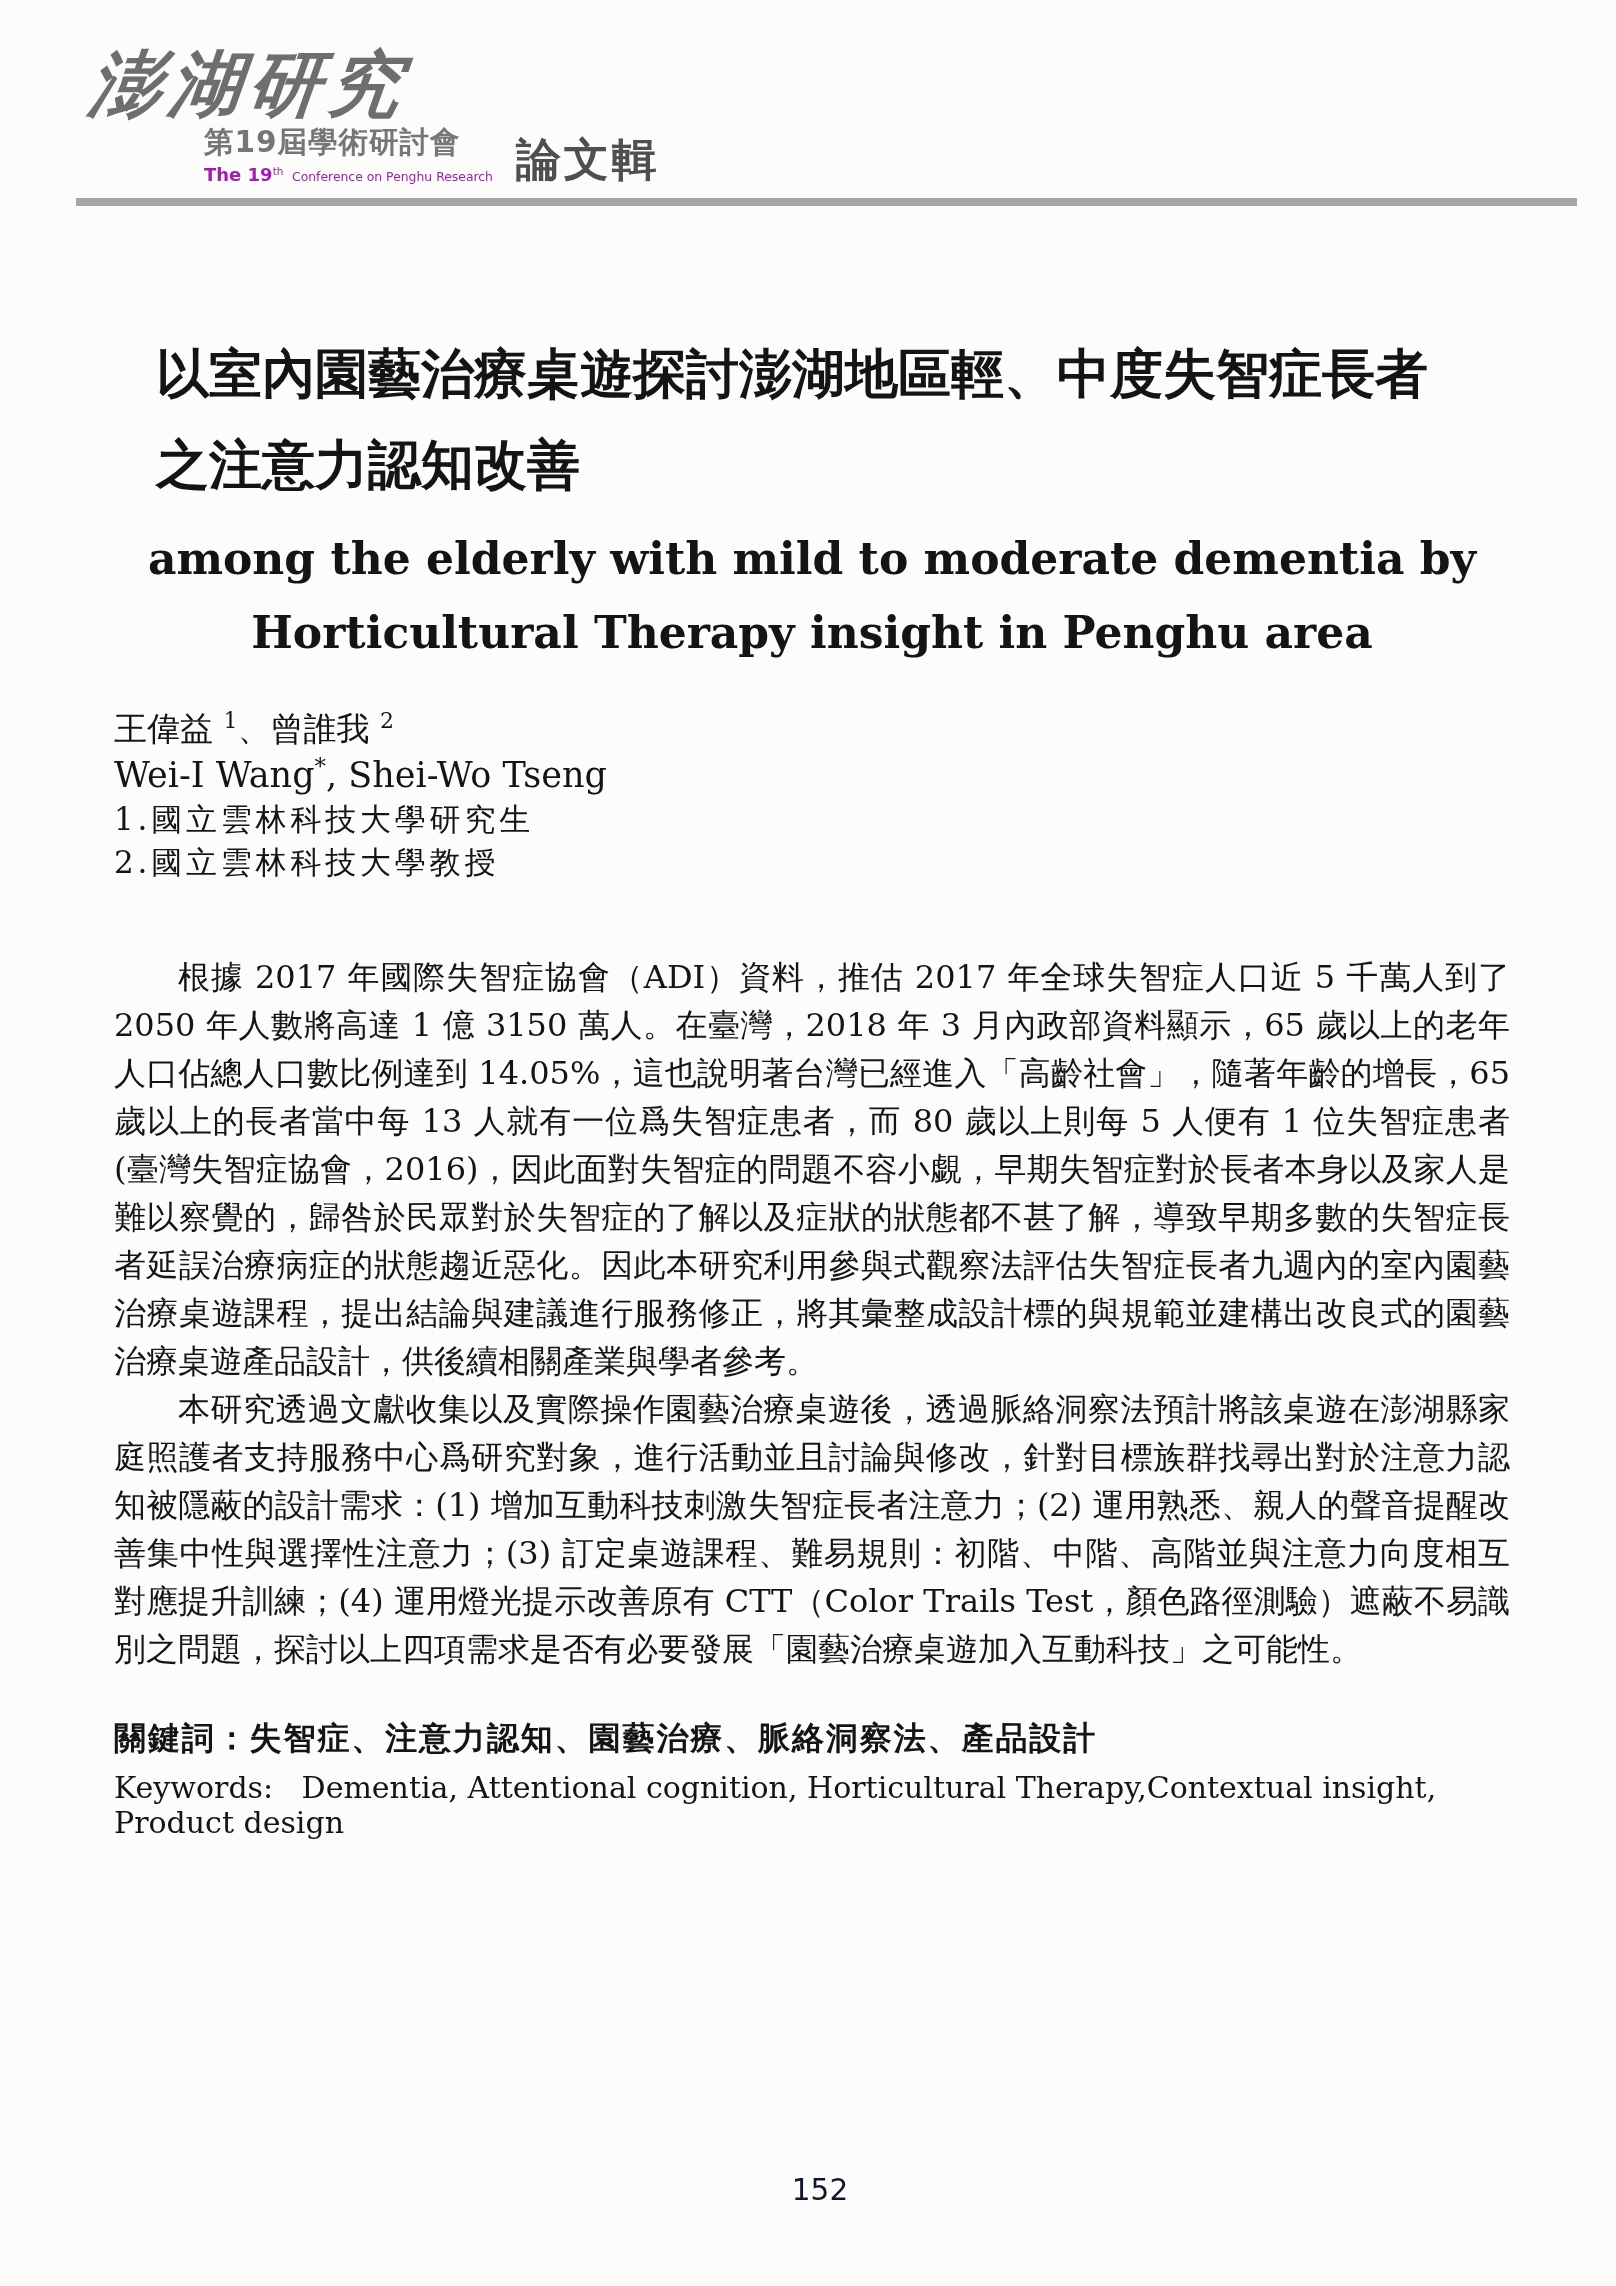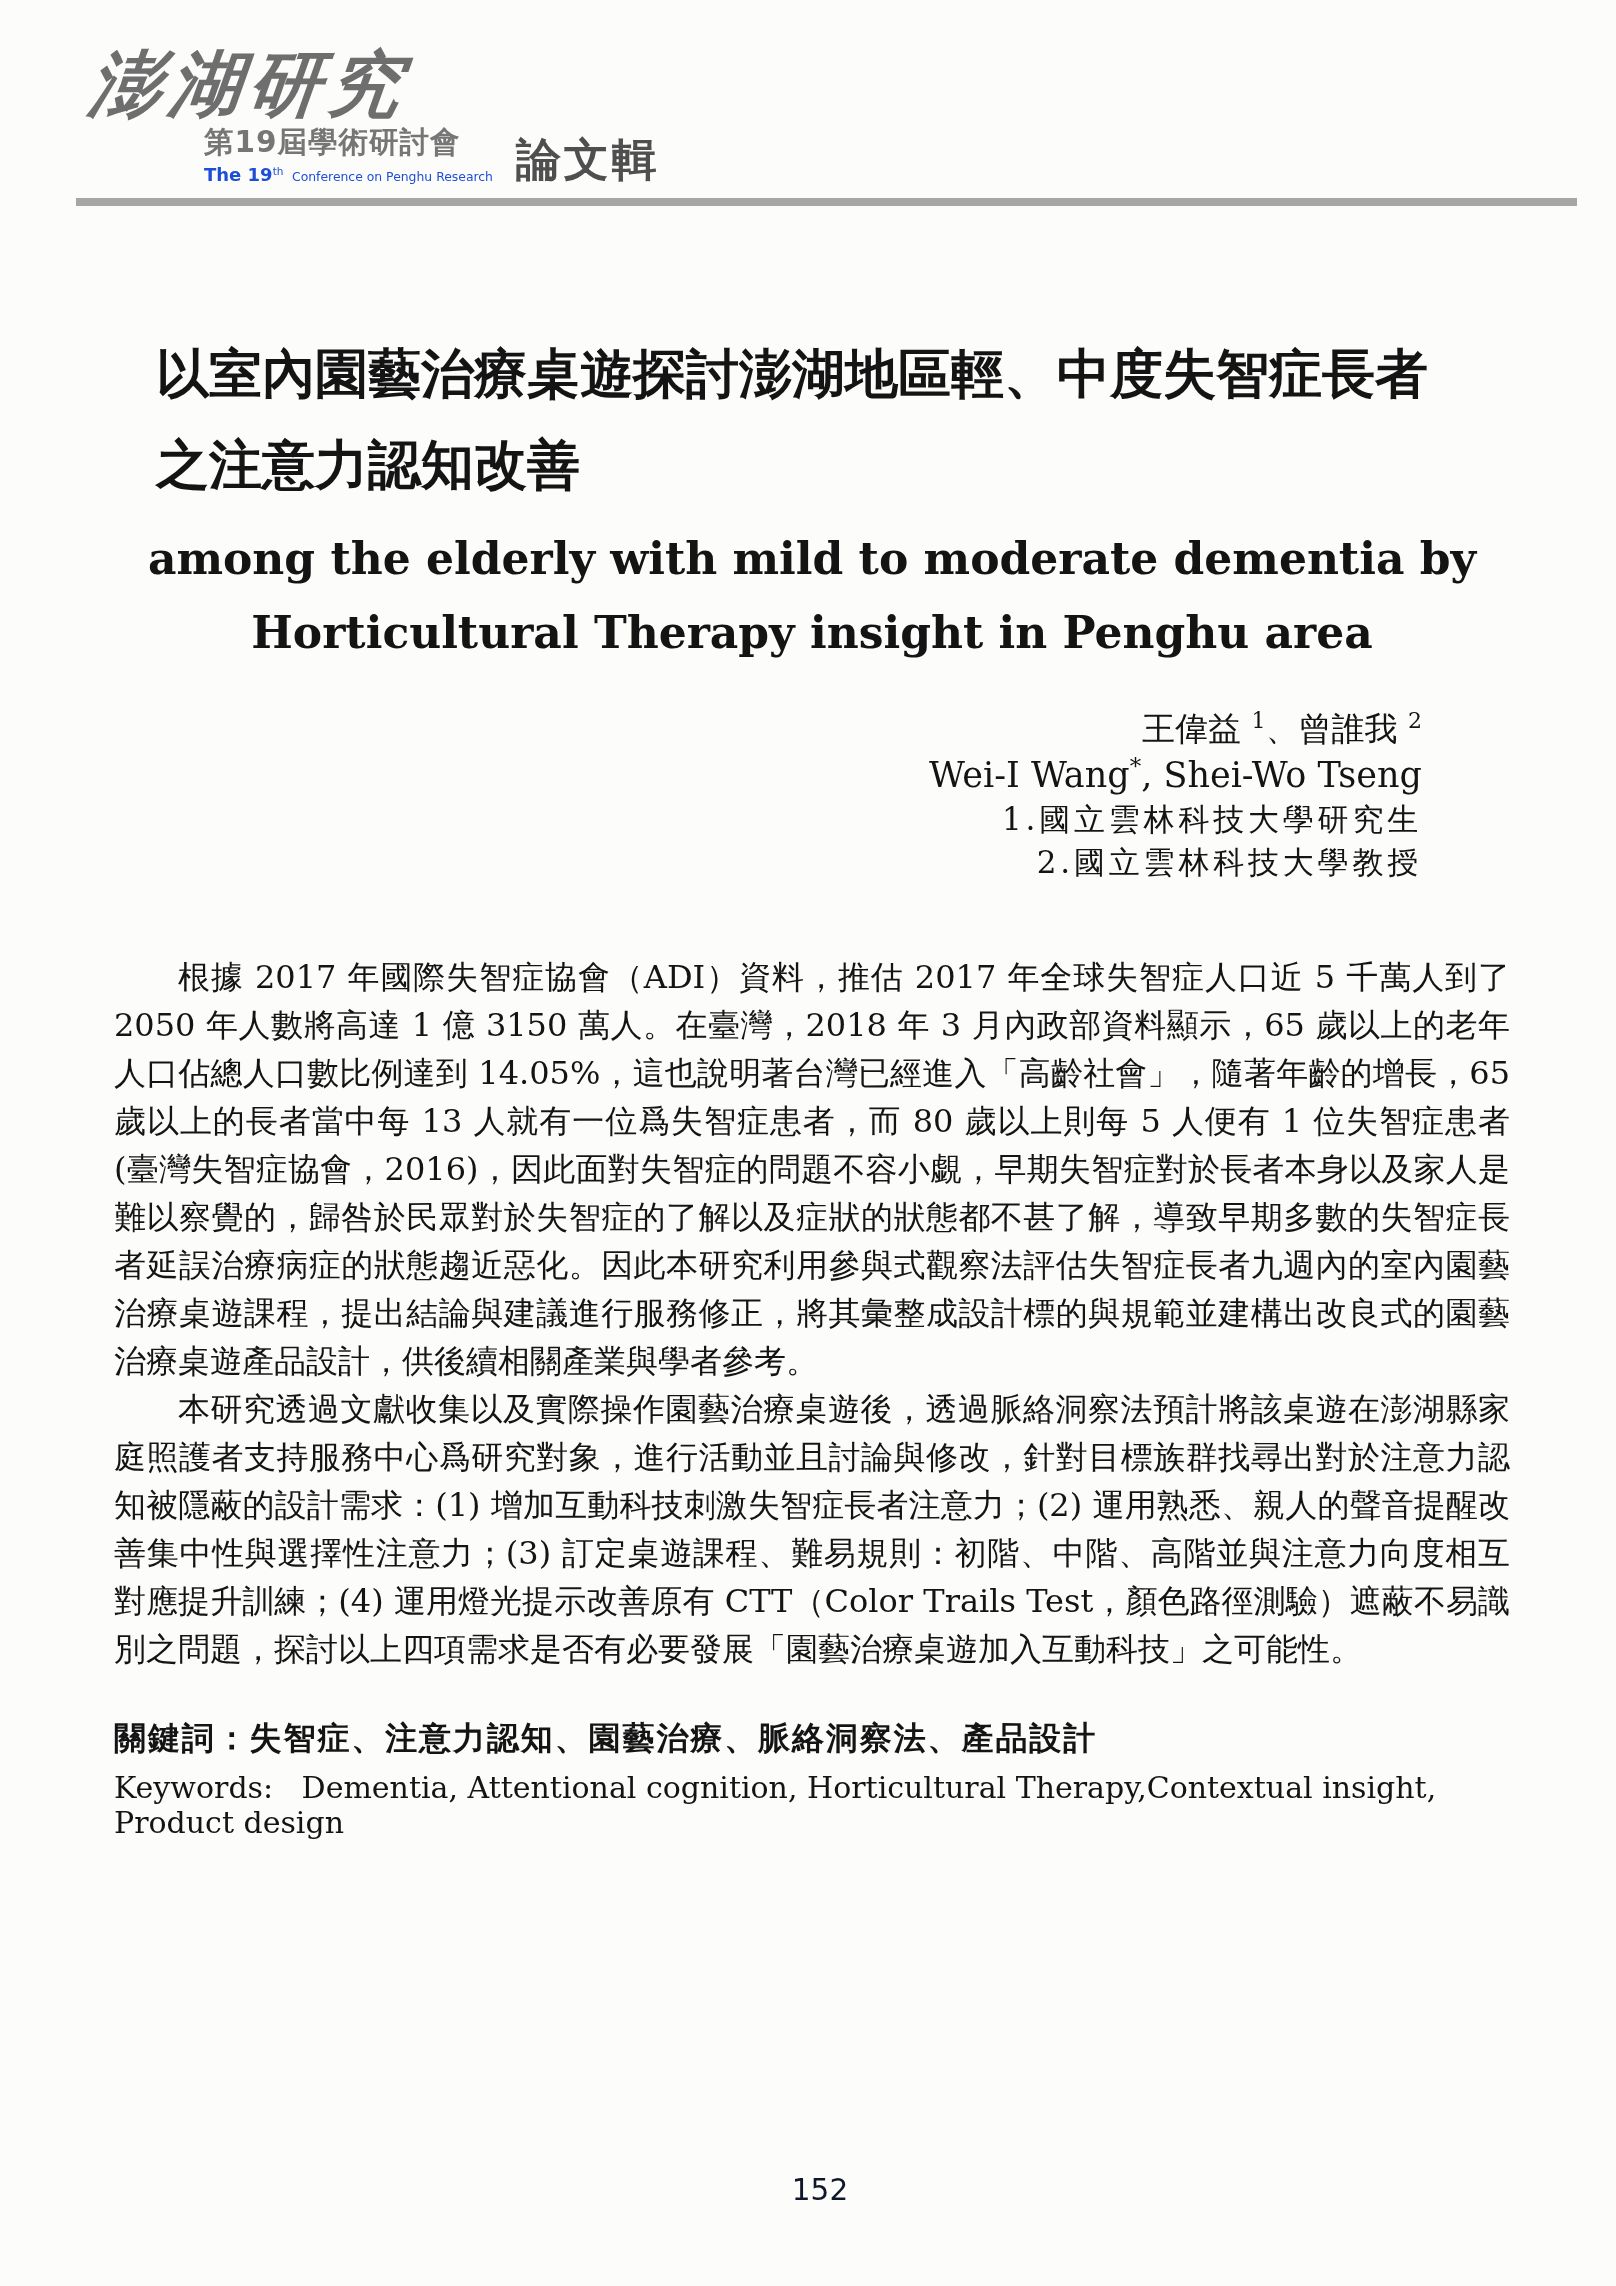--- a/index.html
+++ b/index.html
@@ -28,21 +28,21 @@
     margin-left:114px; margin-top:1.9px;
     width:max-content; gap:23px;
   }
   .logo-sub-left { display:flex; flex-direction:column; }
   .conf-zh {
     font-family:"DejaVu Sans","Liberation Sans",sans-serif;
     font-size:29.5px; font-weight:bold; color:#767676; letter-spacing:1px;
   }
   .conf-en {
     font-family:"DejaVu Sans","Liberation Sans",sans-serif;
-    color:#1d4ed8; margin-top:2.9px; line-height:1;
+    color:#a21caf; margin-top:2.9px; line-height:1;
   }
   .conf-en .pre { font-size:18px; font-weight:bold; }
   .conf-en sup { font-size:10.5px; }
   .conf-en .rest { font-size:12.4px; margin-left:8.6px; }
   .proceedings {
     font-family:"DejaVu Sans","Liberation Sans",sans-serif;
     font-size:45px; font-weight:bold; color:#4f4f4f;
     letter-spacing:2.9px; line-height:1;
     padding-bottom:1.9px;
   }
@@ -62,21 +62,20 @@
     letter-spacing:0;
   }
   .title-en {
     margin-top:11.4px;
     text-align:center;
     font-size:44px; font-weight:bold; line-height:1.68;
   }
 
   .authors {
     margin-top:16px;
-    text-align:right;
     padding-right:88px;
   }
   .authors .zh-line { font-size:33px; line-height:1.35; }
   .authors .zh-line sup { font-size:22px; }
   .authors .en-line { font-size:35px; line-height:1.3; }
   .authors .en-line sup { font-size:23px; }
   .authors .affil { font-size:31px; line-height:1.4; letter-spacing:3.8px; }
 
   .abstract-heading {
     margin-top:48px;

